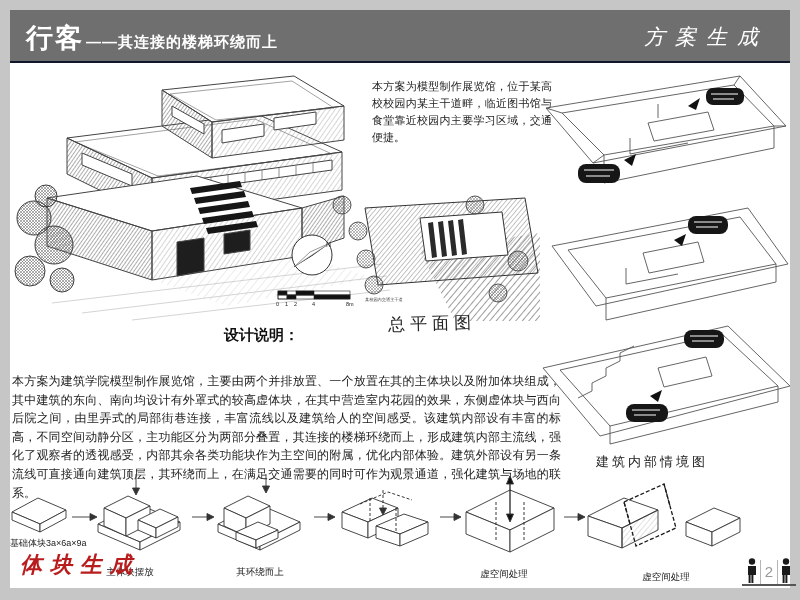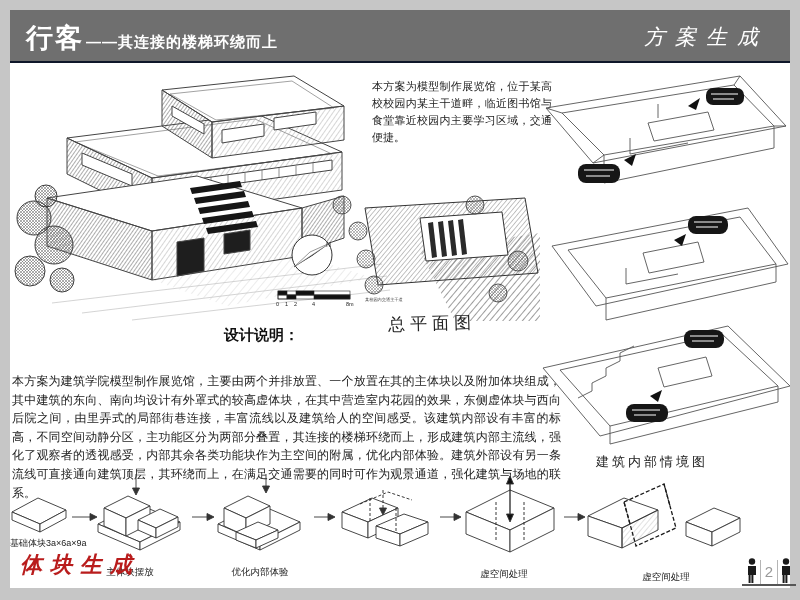--- a/index.html
+++ b/index.html
@@ -353,21 +353,21 @@
           <polygon points="616,40 656,22 668,66 628,84"></polygon>
           <line x1="616" y1="40" x2="622" y2="62"></line>
           <line x1="656" y1="22" x2="662" y2="44"></line>
         </g>
       </g>
     </g>
   </svg>
 
   <div class="abs base-label" style="left:10px;top:537px;">基础体块3a×6a×9a</div>
   <div class="abs step-label" style="left:90px;top:566px;width:80px;">主体块摆放</div>
-  <div class="abs step-label" style="left:212px;top:566px;width:96px;">优化内部体验</div>
+  <div class="abs step-label" style="left:212px;top:566px;width:96px;">其环绕而上</div>
   <div class="abs step-label" style="left:330px;top:600px;width:90px;">“里巷”形式</div>
   <div class="abs step-label" style="left:458px;top:568px;width:92px;">虚空间处理</div>
   <div class="abs step-label" style="left:618px;top:571px;width:96px;">虚空间处理</div>
   <div class="abs section-title" style="left:20px;top:550px;">体块生成</div>
 
   <div class="page-marker">
     <svg width="12" height="26" viewBox="0 0 12 26">
       <circle cx="6" cy="3.5" r="3.2" fill="#1a1a1a"></circle>
       <path d="M2,8 h8 v9 h-2.6 v8 h-2 v-8 h-0.8 v8 h-2 v-8 H2 Z" fill="#1a1a1a"></path>
     </svg>

